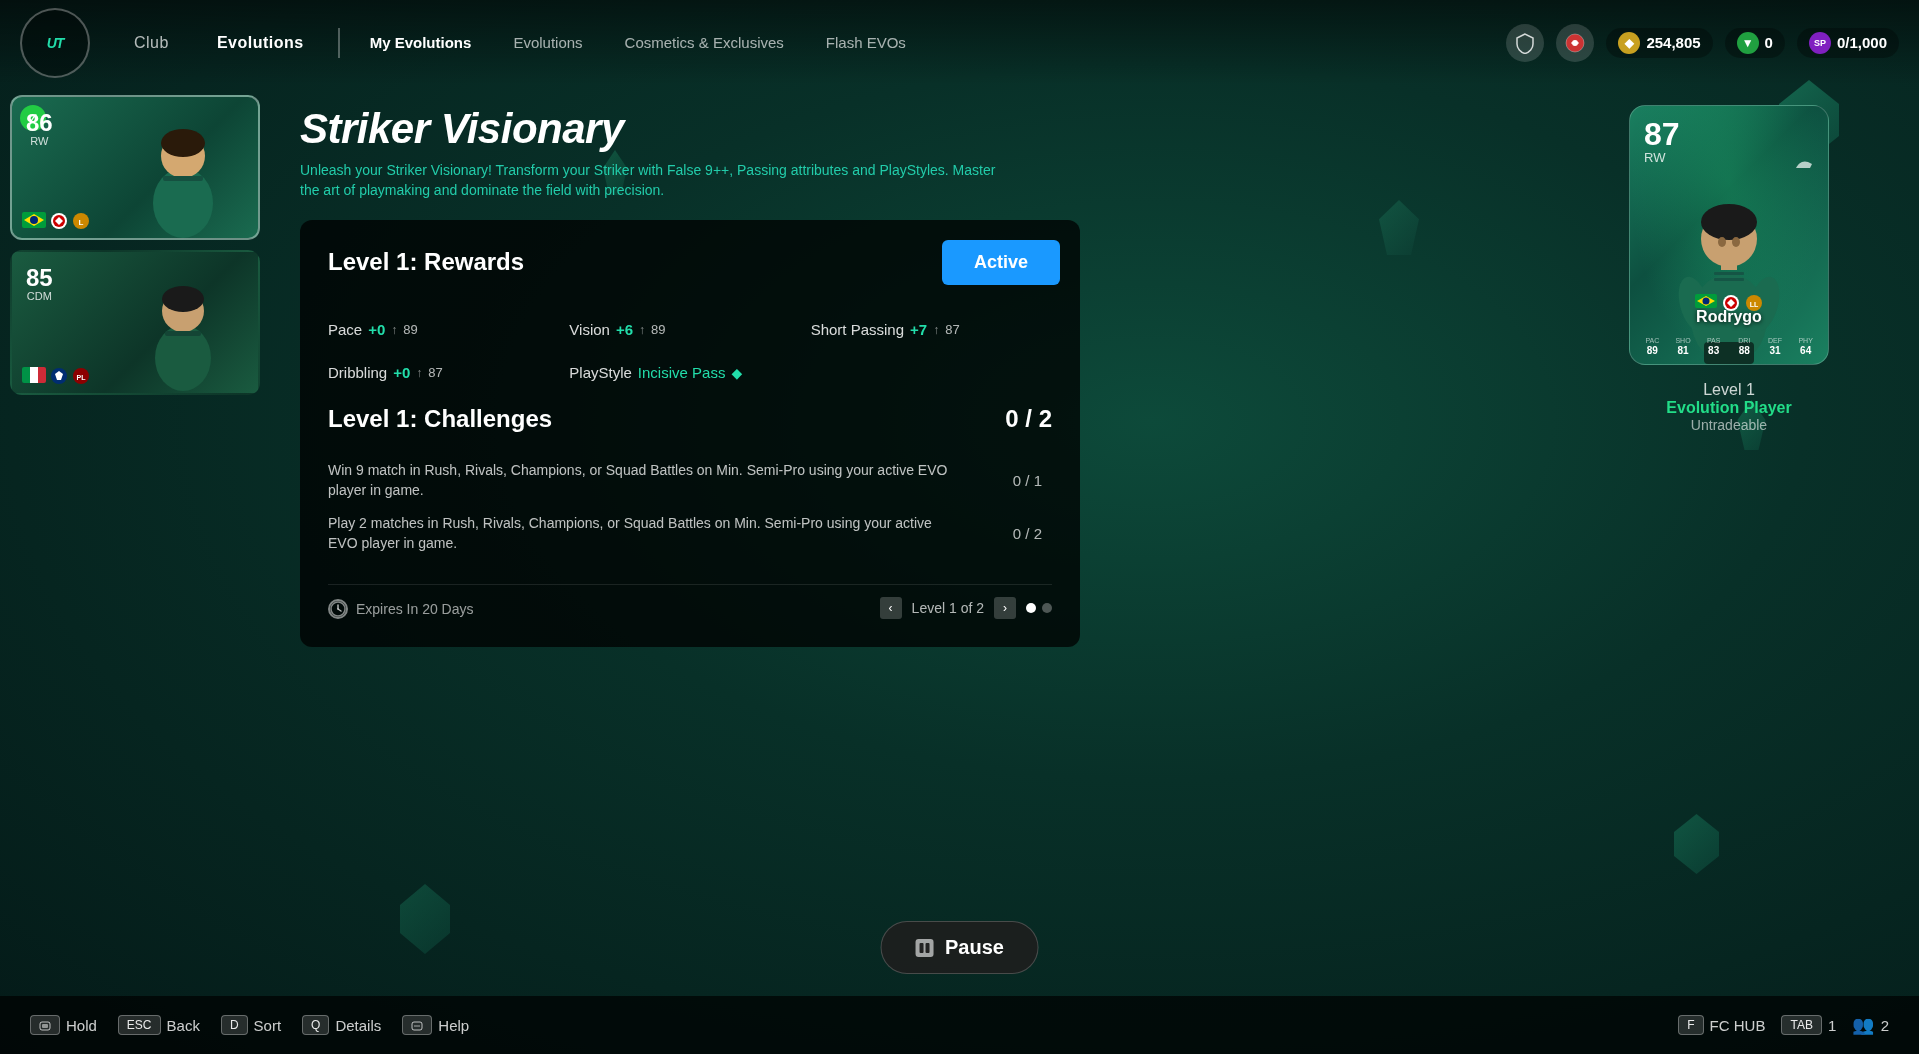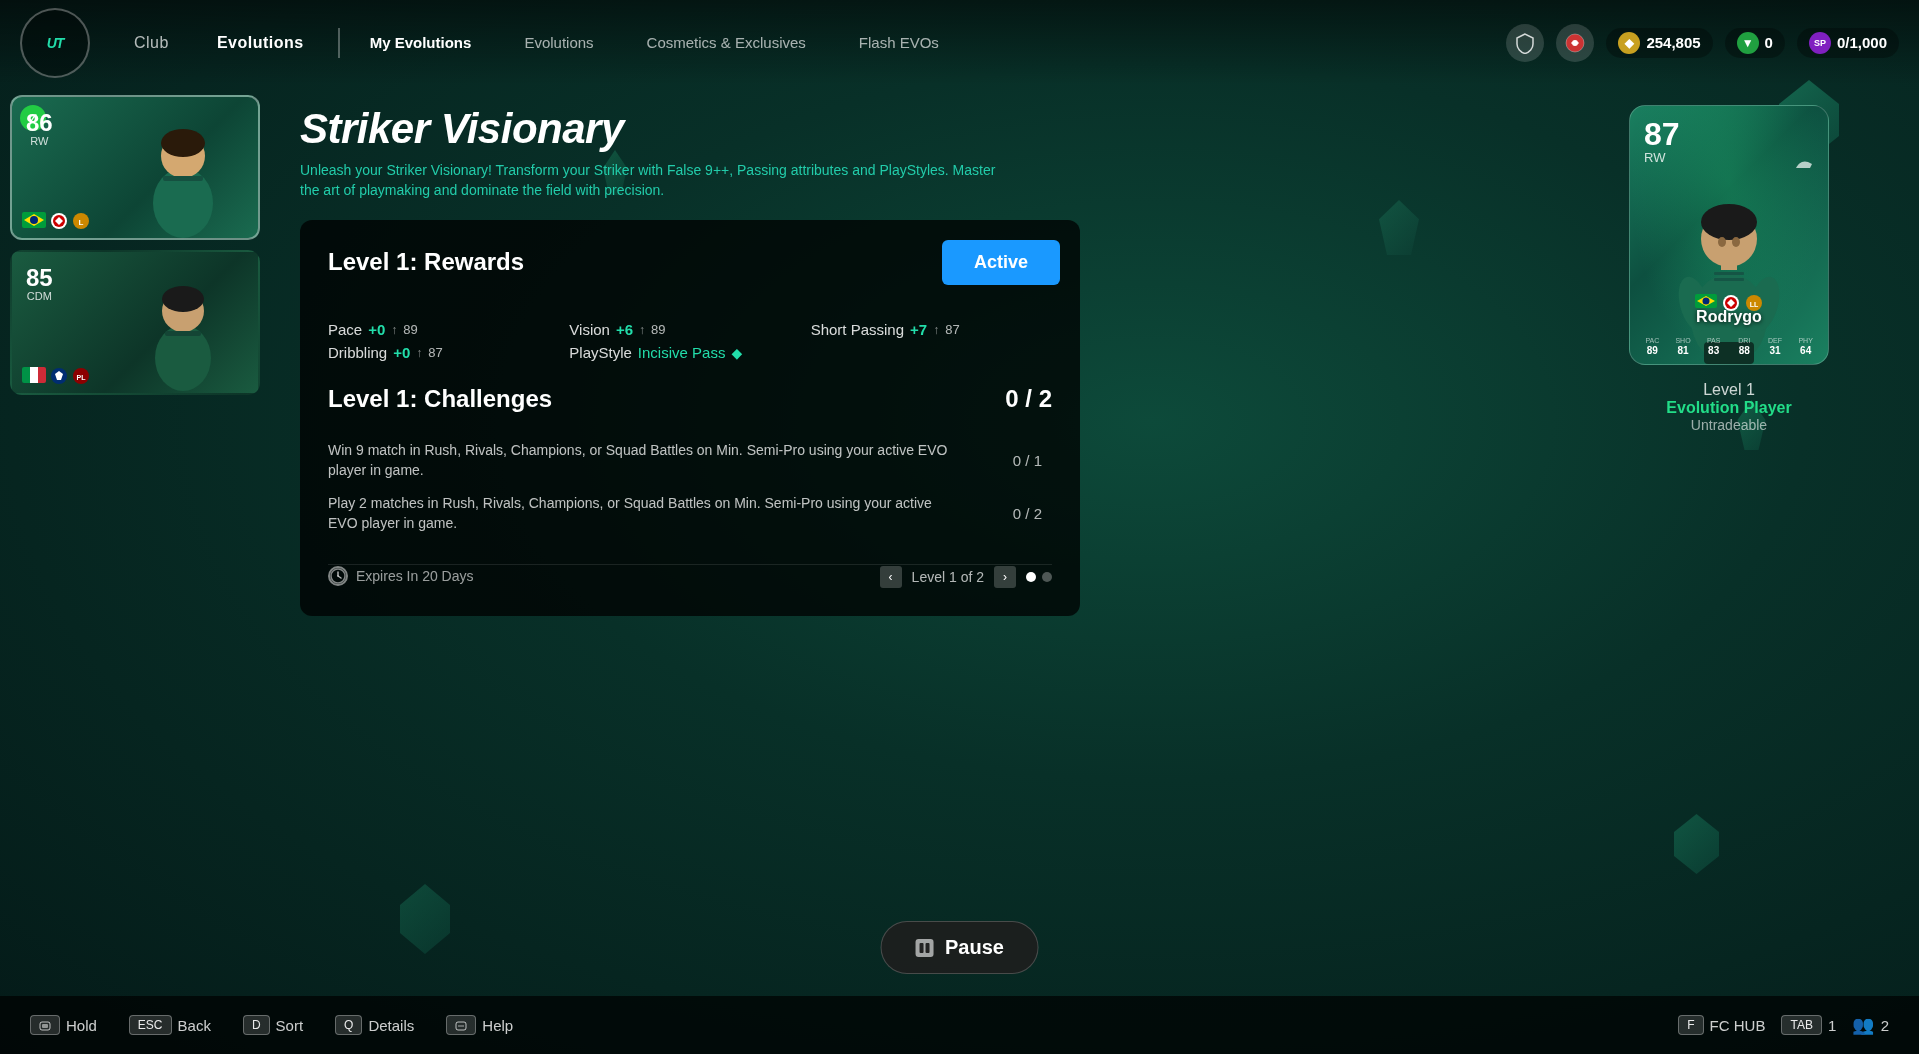--- a/index.html
+++ b/index.html
@@ -79,21 +79,21 @@
     .nav-divider {
       width: 2px;
       height: 30px;
       background: rgba(255,255,255,0.3);
       margin: 0 10px;
     }
 
     .sub-nav {
       display: flex;
       align-items: center;
-      gap: 13px;
+      gap: 2px;
       justify-content: space-between;
     }
 
     .sub-nav-tab {
       padding: 8px 20px;
       font-size: 15px;
       color: rgba(255,255,255,0.65);
       cursor: pointer;
     }
 
@@ -254,21 +254,21 @@
     .level-title {
       font-size: 24px;
       font-weight: bold;
       color: #fff;
       margin-bottom: 18px;
     }
 
     .rewards-grid {
       display: grid;
       grid-template-columns: 1fr 1fr 1fr;
-      gap: 6px 0;
+      gap: 26px 0;
       margin-bottom: 24px;
       margin-top: 45px;
     }
 
     .reward-item {
       display: flex;
       align-items: center;
       gap: 6px;
       font-size: 15px;
       color: rgba(255,255,255,0.85);
@@ -330,24 +330,24 @@
     .challenge-count {
       font-size: 15px;
       color: rgba(255,255,255,0.7);
       white-space: nowrap;
       margin-left: 20px;
     }
 
     
     .panel-footer {
       display: flex;
-      align-items: flex-start;
+      align-items: flex-end;
       justify-content: space-between;
       margin-top: 30px;
-      padding-top: 1px;
+      padding-top: 12px;
       border-top: 1px solid rgba(255,255,255,0.1);
     }
 
     .expires-info {
       display: flex;
       align-items: center;
       gap: 8px;
       font-size: 14px;
       color: rgba(255,255,255,0.6);
     }
@@ -581,21 +581,21 @@
       display: flex;
       align-items: center;
       padding: 0 30px;
       z-index: 10;
       justify-content: space-between;
     }
 
     .bottom-controls {
       display: flex;
       align-items: center;
-      gap: 32px;
+      gap: 21px;
     }
 
     .control-item {
       display: flex;
       align-items: center;
       gap: 6px;
       font-size: 15px;
       color: rgba(255,255,255,0.8);
     }
 

